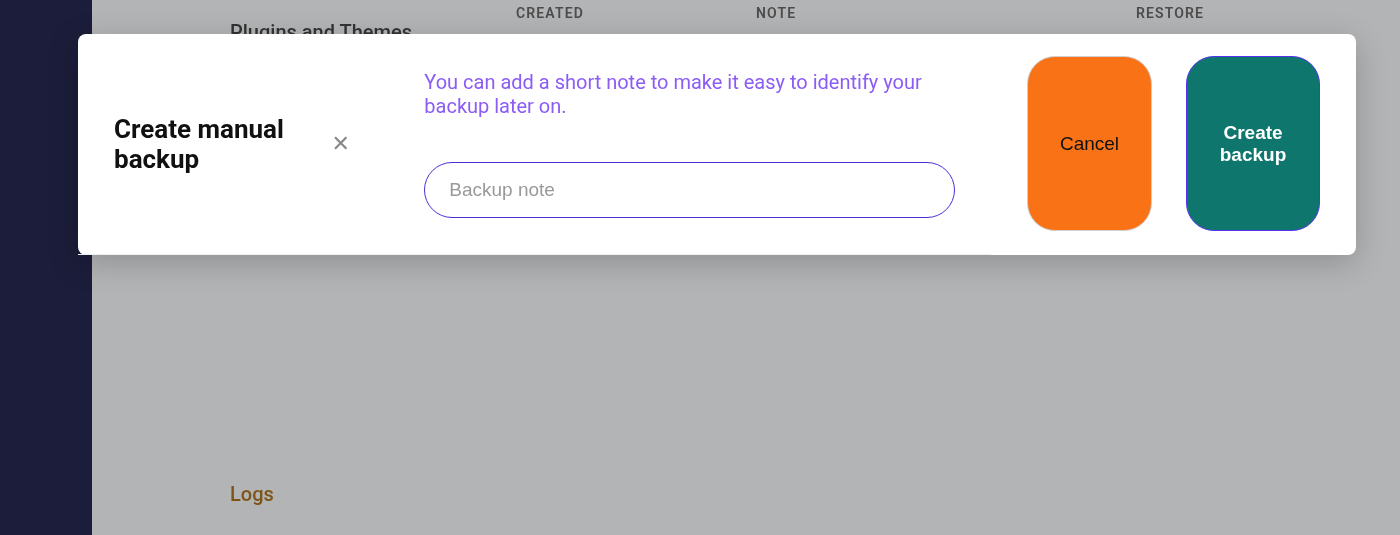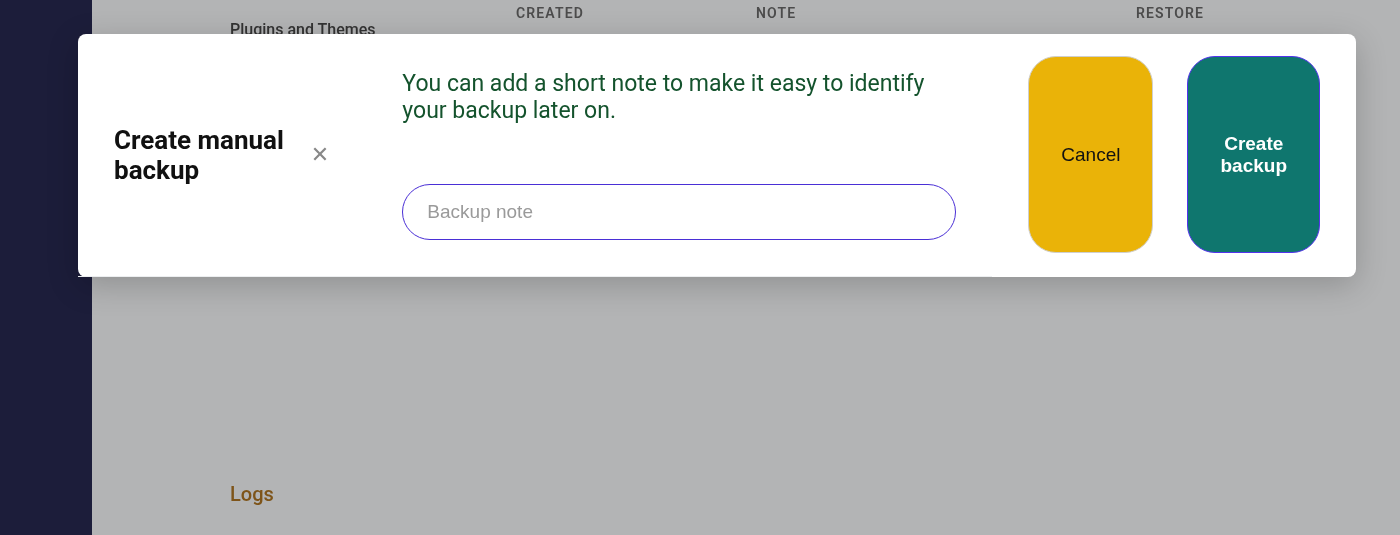--- a/index.html
+++ b/index.html
@@ -33,21 +33,21 @@
     }
     .bg-sidebar-items {
       position: absolute;
       left: 138px;
       top: 20px;
       display: flex;
       flex-direction: column;
       gap: 40px;
     }
     .bg-sidebar-item {
-      font-size: 16px;
+      font-size: 20px;
       color: #2f2f2f;
       font-weight: 500;
     }
     .bg-logs {
       position: absolute;
       left: 138px;
       top: 482px;
       font-size: 20px;
       color: #a16207;
       font-weight: 500;
@@ -104,23 +104,23 @@
       cursor: pointer;
       background: transparent;
       border: none;
       font-size: 22px;
     }
     .modal-body {
       padding: 36px 36px 36px 36px;
       border-bottom: 1px solid #eceef0;
     }
     .modal-desc {
-      font-size: 23px;
-      color: #14532d;
-      margin-bottom: 60px;
+      font-size: 20px;
+      color: #8b5cf6;
+      margin-bottom: 44px;
     }
     .note-input {
       width: 100%;
       border: 1px solid #4a2fd6;
       border-radius: 28px;
       padding: 16px 24px;
       font-size: 19px;
       color: #222;
       outline: none;
       background: #fff;
@@ -135,21 +135,21 @@
       gap: 34px;
     }
     .btn {
       font-size: 19px;
       padding: 14px 32px;
       border-radius: 28px;
       cursor: pointer;
       font-weight: 500;
     }
     .btn-cancel {
-      background: #eab308;
+      background: #f97316;
       border: 1px solid #cfcfcf;
       color: #111;
     }
     .btn-primary {
       background: #0f766e;
       border: 1px solid #5333ed;
       color: #fff;
       font-weight: 600;
     }
   </style>

